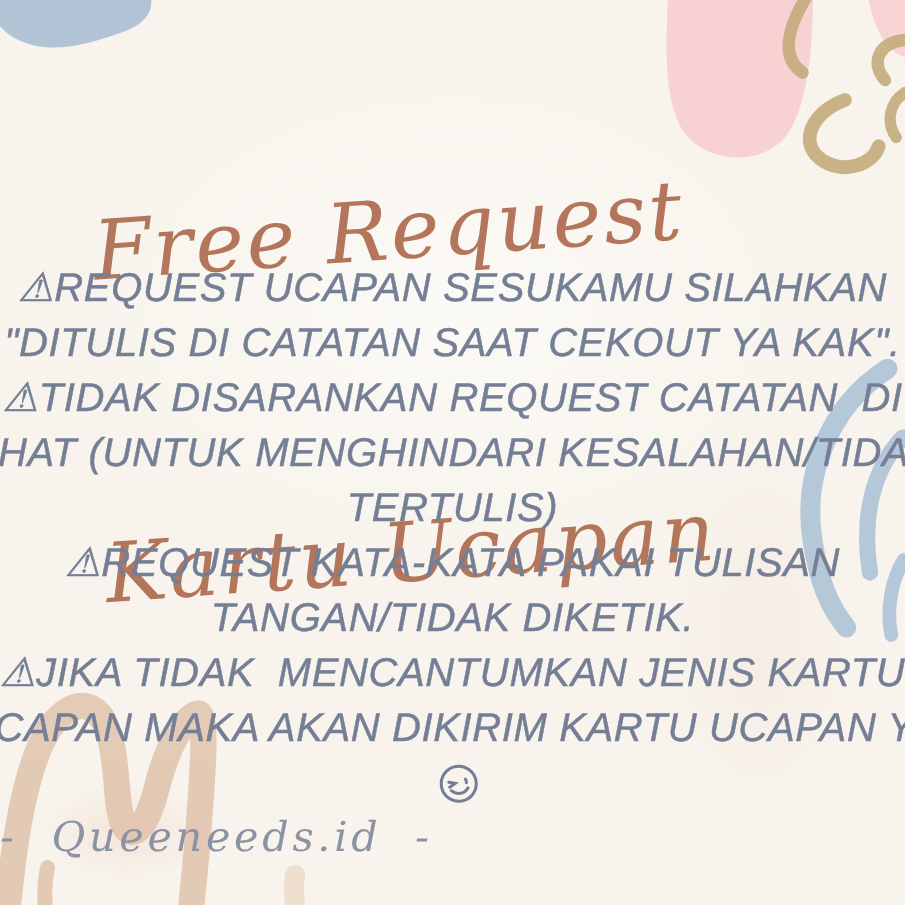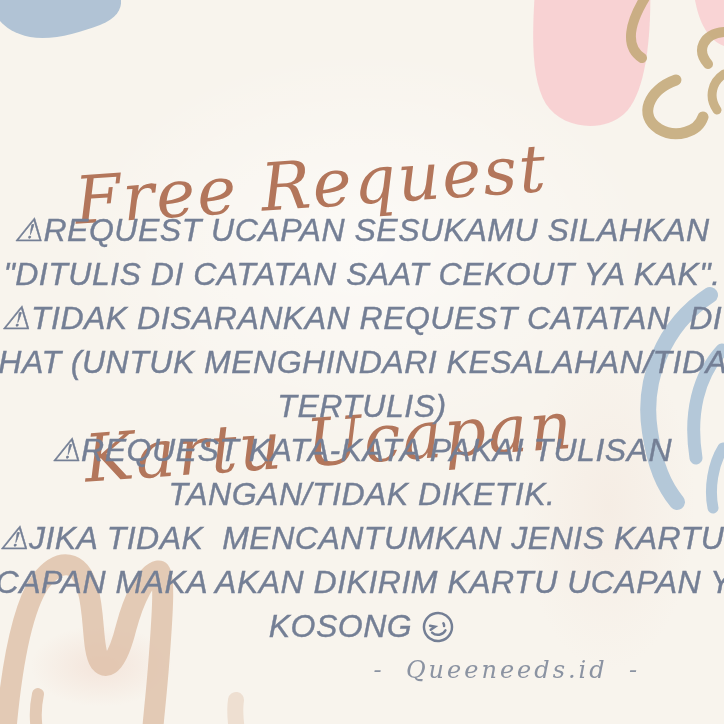--- a/index.html
+++ b/index.html
@@ -44,25 +44,25 @@
     text-underline-offset:7px;
   }
   .smiley{
     width:34px;height:34px;
     vertical-align:-7px;
     margin-left:9px;
   }
 
   .footer{
     position:absolute;top:644px;left:0;width:640px;
-    text-align:right;
+    text-align:left;
     color:#8b93a2;
     font-family:"DejaVu Serif", serif;
     font-style:italic;
-    font-size:24px;line-height:52px;
+    font-size:33px;line-height:52px;
     letter-spacing:3px;
     white-space:pre;
   }
 </style>
 </head>
 <body>
 
 <div class="page">
 
   <svg class="decor" viewBox="0 0 724 724" aria-hidden="true">
@@ -101,21 +101,21 @@
   <div class="notice">
     <div class="line"><span class="u">⚠REQUEST UCAPAN SESUKAMU SILAHKAN</span></div>
     <div class="line"><span class="u">"DITULIS DI CATATAN SAAT CEKOUT</span><span> YA KAK".</span></div>
     <div class="line">⚠TIDAK DISARANKAN REQUEST CATATAN  DI</div>
     <div class="line">CHAT (UNTUK MENGHINDARI KESALAHAN/TIDAK</div>
     <div class="line">TERTULIS)</div>
     <div class="line">⚠REQUEST KATA-KATA PAKAI TULISAN</div>
     <div class="line">TANGAN/TIDAK DIKETIK.</div>
     <div class="line">⚠JIKA TIDAK  MENCANTUMKAN JENIS KARTU</div>
     <div class="line">UCAPAN MAKA AKAN DIKIRIM KARTU UCAPAN YG</div>
-    <div class="line"><span>KOSONG</span><svg class="smiley" viewBox="0 0 32 32" aria-hidden="true">
+    <div class="line"><svg class="smiley" viewBox="0 0 32 32" aria-hidden="true">
           <g fill="none" stroke-width="2.3" stroke-linecap="round" transform="rotate(-10 16 16)" stroke="#747f95">
             <circle cx="16" cy="16" r="13.2"></circle>
             <path d="M8.8,13.6 l4.6,1.7 -4.6,2.1"></path>
             <path d="M21.6,13.4 c0.4,0.9 0.5,1.8 0.2,2.8"></path>
             <path d="M9.6,20.2 c3.2,4.2 9.6,4.2 12.8,0"></path>
           </g>
         </svg></div>
   </div>
 
   <div class="footer">-  Queeneeds.id  -</div>

